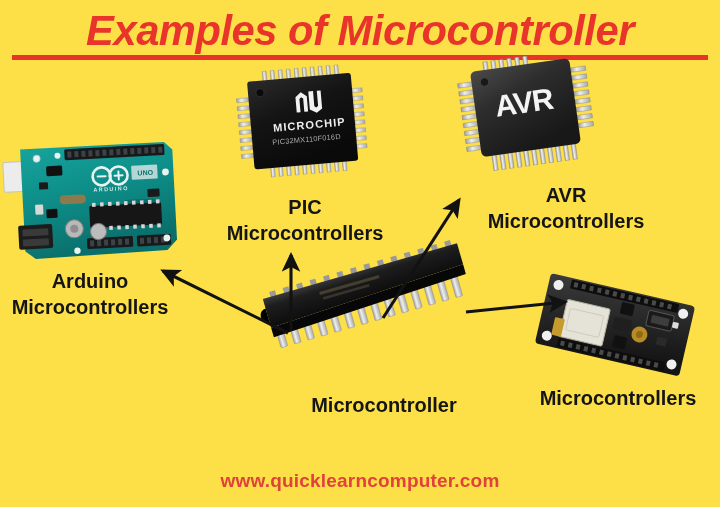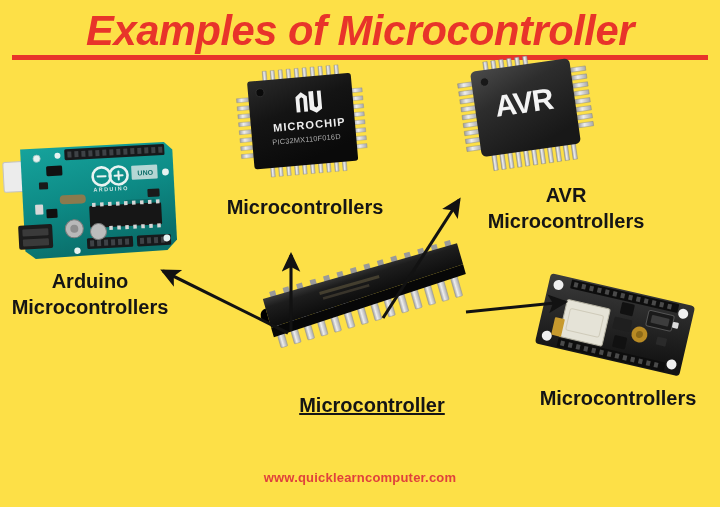--- a/index.html
+++ b/index.html
@@ -56,21 +56,21 @@
   
   #footer {
     position: absolute;
     left: 0;
     top: 470px;
     width: 720px;
     text-align: center;
     color: #e0413c;
     font-family: "Liberation Sans", sans-serif;
     font-weight: bold;
-    font-size: 13px;
+    font-size: 19px;
     letter-spacing: 0.2px;
   }
 
   
   #scene {
     position: absolute;
     left: 0;
     top: 0;
     width: 720px;
     height: 507px;
@@ -461,31 +461,32 @@
 
     </g>
   </svg>
 
   <div class="label" style="left:-18px; top:268px; width:216px;">
     <div>Arduino</div>
     <div>Microcontrollers</div>
   </div>
 
   <div class="label" style="left:205px; top:194px; width:200px;">
+    <div>PIC</div>
     <div>Microcontrollers</div>
   </div>
 
   <div class="label" style="left:466px; top:182px; width:200px;">
     <div>AVR</div>
     <div>Microcontrollers</div>
   </div>
 
   <div class="label" style="left:516px; top:385px; width:204px;">
     <div>Microcontrollers</div>
   </div>
 
-  <div class="label" style="left:252px; top:392px; width:240px;text-decoration:underline;">
+  <div class="label" style="left:264px; top:392px; width:240px;">
     <div>Microcontroller</div>
   </div>
 
   <div id="footer">www.quicklearncomputer.com</div>
 
 </div>
 
 </body></html>

